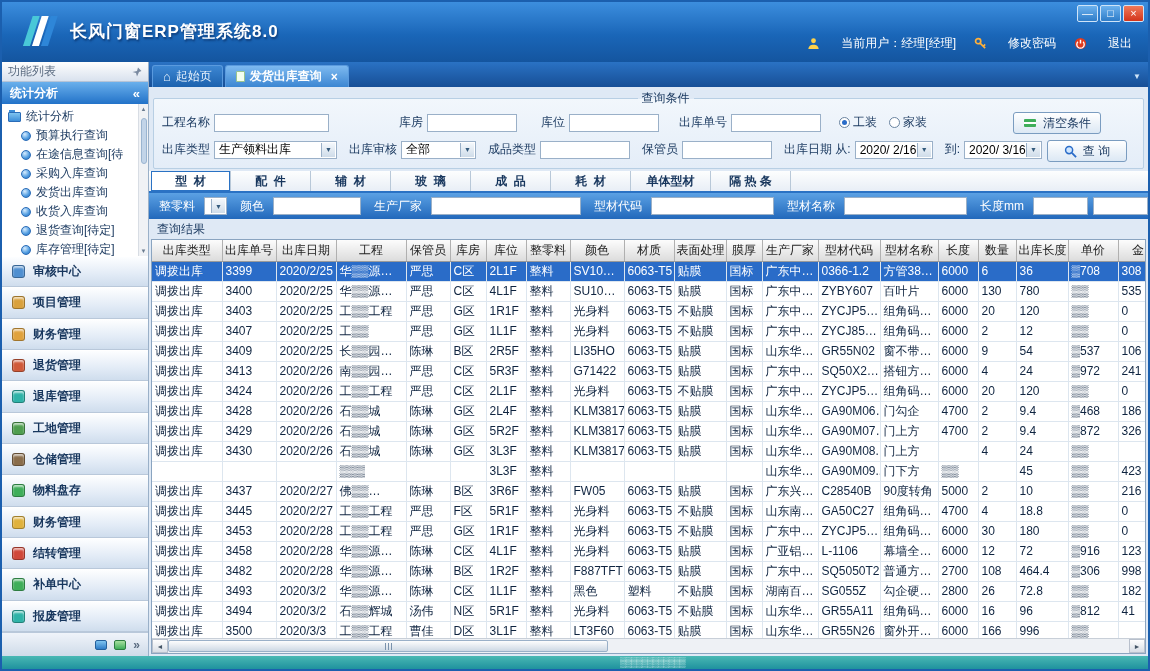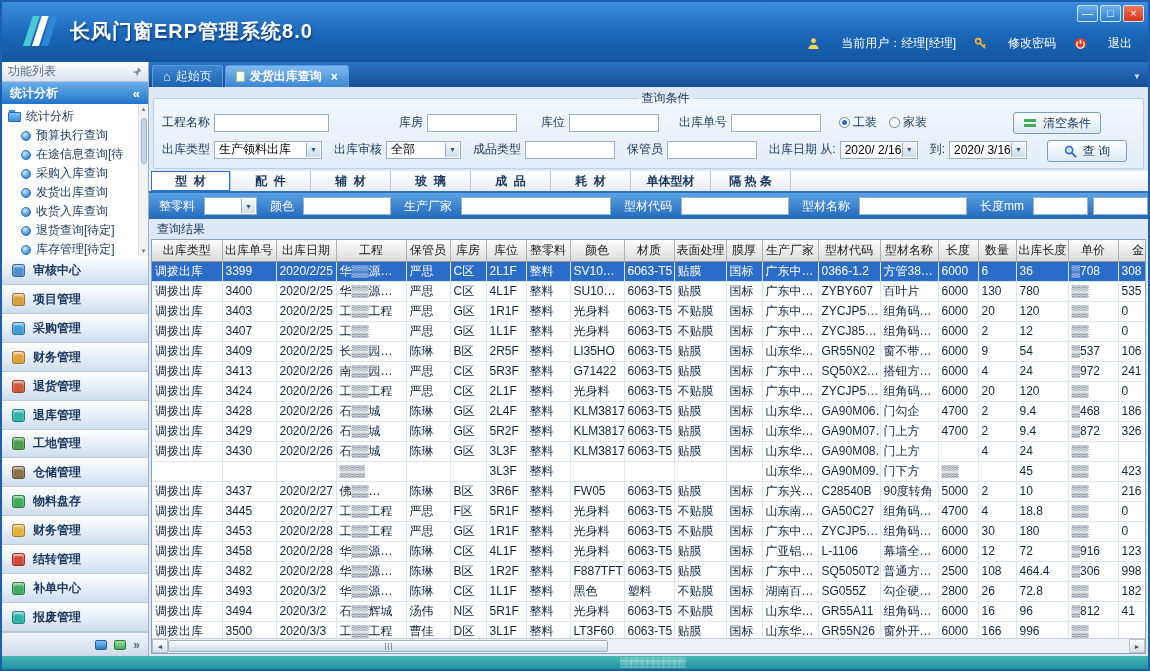--- a/index.html
+++ b/index.html
@@ -6,21 +6,21 @@
   html,body { width:1150px; height:671px; overflow:hidden; }
   body { font-family:"Liberation Sans","DejaVu Sans",sans-serif; font-size:12px; }
   .window { width:1150px; height:671px; border:2px solid #1b5fae; display:flex; flex-direction:column; background:#e7eef8; position:relative; }
 
   
   .titlebar { flex:0 0 60px; background:linear-gradient(#3c8ede,#1a66b8 55%,#14559f); position:relative; }
   .win-controls { position:absolute; top:3px; right:4px; display:flex; gap:2px; }
   .win-btn { width:21px; height:17px; background:linear-gradient(#6db2ee,#2e7cc8); border:1px solid #cfe4f8; border-radius:2px; color:#fff; font-size:11px; line-height:14px; text-align:center; cursor:pointer; }
   .win-btn.close { background:linear-gradient(#f07a5a,#d3341a); }
   .brand { position:absolute; left:12px; top:10px; display:flex; align-items:center; gap:10px; }
-  .app-title { font-size:20px; font-weight:bold; color:#fff; letter-spacing:1px; text-shadow:1px 2px 2px rgba(8,40,90,.65); }
+  .app-title { font-size:17px; font-weight:bold; color:#fff; letter-spacing:1px; text-shadow:1px 2px 2px rgba(8,40,90,.65); }
   .user-area { position:absolute; right:16px; bottom:10px; display:flex; align-items:center; gap:18px; color:#fff; }
   .user-item { display:flex; align-items:center; gap:21px; cursor:pointer; }
 
   
   .app-body { flex:1; display:flex; min-height:0; }
 
   
   .sidebar { flex:0 0 147px; display:flex; flex-direction:column; background:#dce6f2; border-right:1px solid #9ab0c8; min-height:0; }
   .sidebar-header { flex:0 0 20px; background:linear-gradient(#fefefe,#d9e2ee); border-bottom:1px solid #b6c4d6; color:#5a6b80; display:flex; align-items:center; justify-content:space-between; padding:0 6px; }
   .group-header { flex:0 0 22px; background:linear-gradient(#6ab0ec,#2272c8); color:#fff; font-weight:bold; display:flex; align-items:center; justify-content:space-between; padding:0 8px; cursor:pointer; }
@@ -61,21 +61,21 @@
   .q-label { color:#17365d; margin-right:4px; }
   .q-input { height:18px; border:1px solid #9ab0c8; background:#fff; padding:0 3px; font-size:12px; font-family:inherit; }
   .combo { height:18px; border:1px solid #9ab0c8; background:#fff; display:flex; align-items:center; position:relative; padding:0 16px 0 4px; cursor:pointer; overflow:hidden; }
   .combo-arrow { position:absolute; right:1px; top:1px; bottom:1px; width:14px; background:linear-gradient(#f4f8fc,#cfdce9); border-left:1px solid #9ab0c8; font-size:7px; color:#345a7c; display:flex; align-items:center; justify-content:center; }
   .radio { width:11px; height:11px; border-radius:50%; border:1px solid #6a84a0; background:#fff; display:inline-block; position:relative; margin-right:3px; cursor:pointer; }
   .radio.checked::after { content:""; position:absolute; inset:2px; border-radius:50%; background:#2a6cc8; }
   .btn { height:22px; border:1px solid #7a9cc0; border-radius:3px; background:linear-gradient(#ffffff,#dce8f4); display:flex; align-items:center; justify-content:center; gap:6px; color:#17365d; cursor:pointer; }
   .btn-clear { position:absolute; right:42px; top:5px; width:88px; }
   .btn-search { position:absolute; right:16px; top:33px; width:80px; }
 
-  .w55{width:55px}.w70{width:70px}.w75{width:75px}.w78{width:78px}.w88{width:88px}.w90{width:90px}.w105{width:108px}.w115{width:115px}.w150{width:150px}
+  .w55{width:55px}.w70{width:70px}.w75{width:75px}.w78{width:78px}.w88{width:88px}.w90{width:90px}.w105{width:123px}.w115{width:115px}.w150{width:150px}
   .ml70{margin-left:70px}.ml24{margin-left:24px}.ml20{margin-left:20px}.ml18{margin-left:18px}.ml12{margin-left:12px}.ml8{margin-left:8px}
 
   
   .mat-tabs { flex:0 0 22px; display:flex; background:linear-gradient(#fdfefe,#e8eef6); border-bottom:2px solid #2a72c4; padding-left:2px; }
   .mat-tab { width:80px; display:flex; align-items:center; justify-content:center; color:#17365d; font-weight:bold; border-right:1px solid #b8c8d8; cursor:pointer; white-space:pre; }
   .mat-tab.active { background:#fff; box-shadow:inset 0 0 0 1px #2a72c4; }
   .subfilter { flex:0 0 26px; background:linear-gradient(#5ba1e4,#2268bb); display:flex; align-items:center; color:#fff; padding-left:10px; gap:5px; white-space:nowrap; }
   .subfilter .q-label { color:#fff; margin-left:8px; }
   .result-label-row { flex:0 0 20px; display:flex; align-items:center; padding-left:8px; color:#17365d; }
 
@@ -198,24 +198,20 @@
         </div>
       </div>
       <div class="menu" id="sidebar-menu">
           <div class="menu-item">
             <span class="menu-icon" style="background: rgb(79, 143, 208);"></span>
             <span>审核中心</span>
           </div>
           <div class="menu-item">
             <span class="menu-icon" style="background: rgb(217, 161, 61);"></span>
             <span>项目管理</span>
-          </div>
-          <div class="menu-item">
-            <span class="menu-icon" style="background: rgb(63, 159, 216);"></span>
-            <span>采购管理</span>
           </div>
           <div class="menu-item">
             <span class="menu-icon" style="background: rgb(224, 162, 61);"></span>
             <span>财务管理</span>
           </div>
           <div class="menu-item">
             <span class="menu-icon" style="background: rgb(208, 90, 58);"></span>
             <span>退货管理</span>
           </div>
           <div class="menu-item">
@@ -754,21 +750,21 @@
                   <td>B区</td>
                   <td>1R2F</td>
                   <td>整料</td>
                   <td>F887TFT</td>
                   <td>6063-T5</td>
                   <td>贴膜</td>
                   <td>国标</td>
                   <td>广东中…</td>
                   <td>SQ5050T20</td>
                   <td>普通方…</td>
-                  <td>2500</td>
+                  <td>2700</td>
                   <td>108</td>
                   <td>464.4</td>
                   <td>▒306</td>
                   <td>998</td>
                 </tr>
                 <tr>
                   <td>调拨出库</td>
                   <td>3493</td>
                   <td>2020/3/2</td>
                   <td>华▒▒源…</td>

